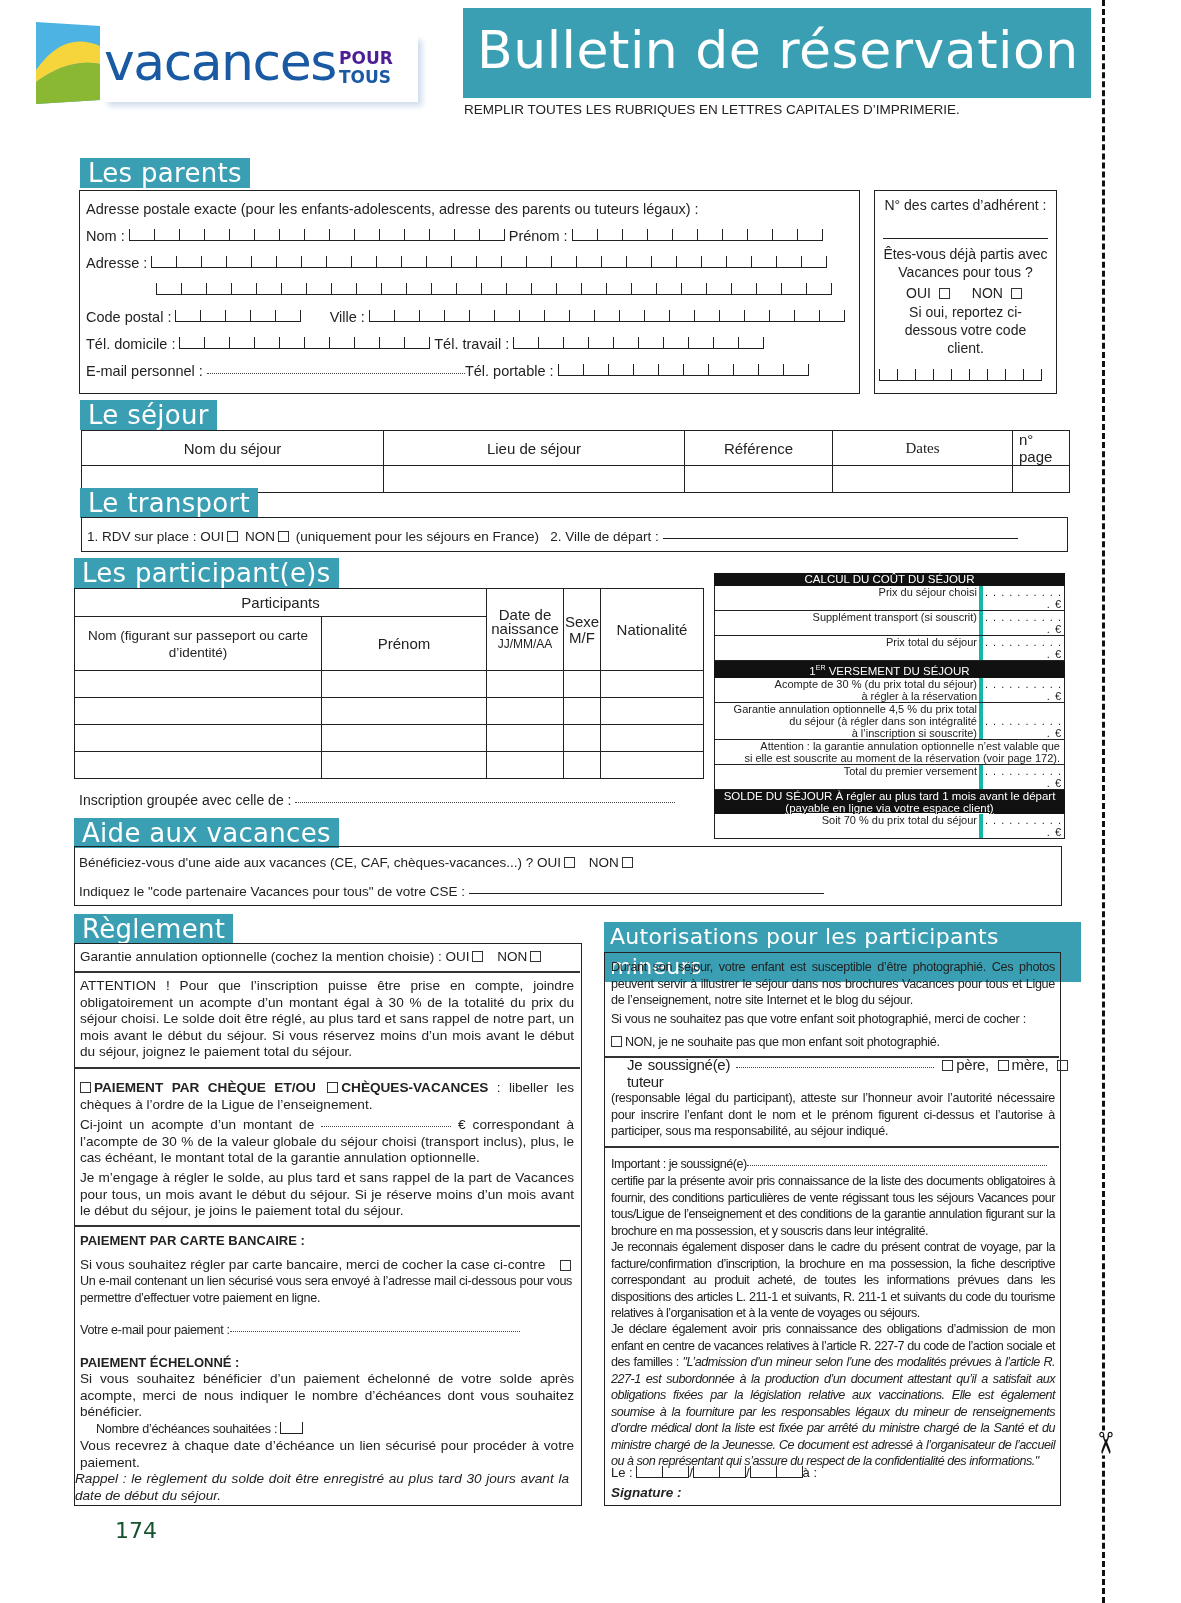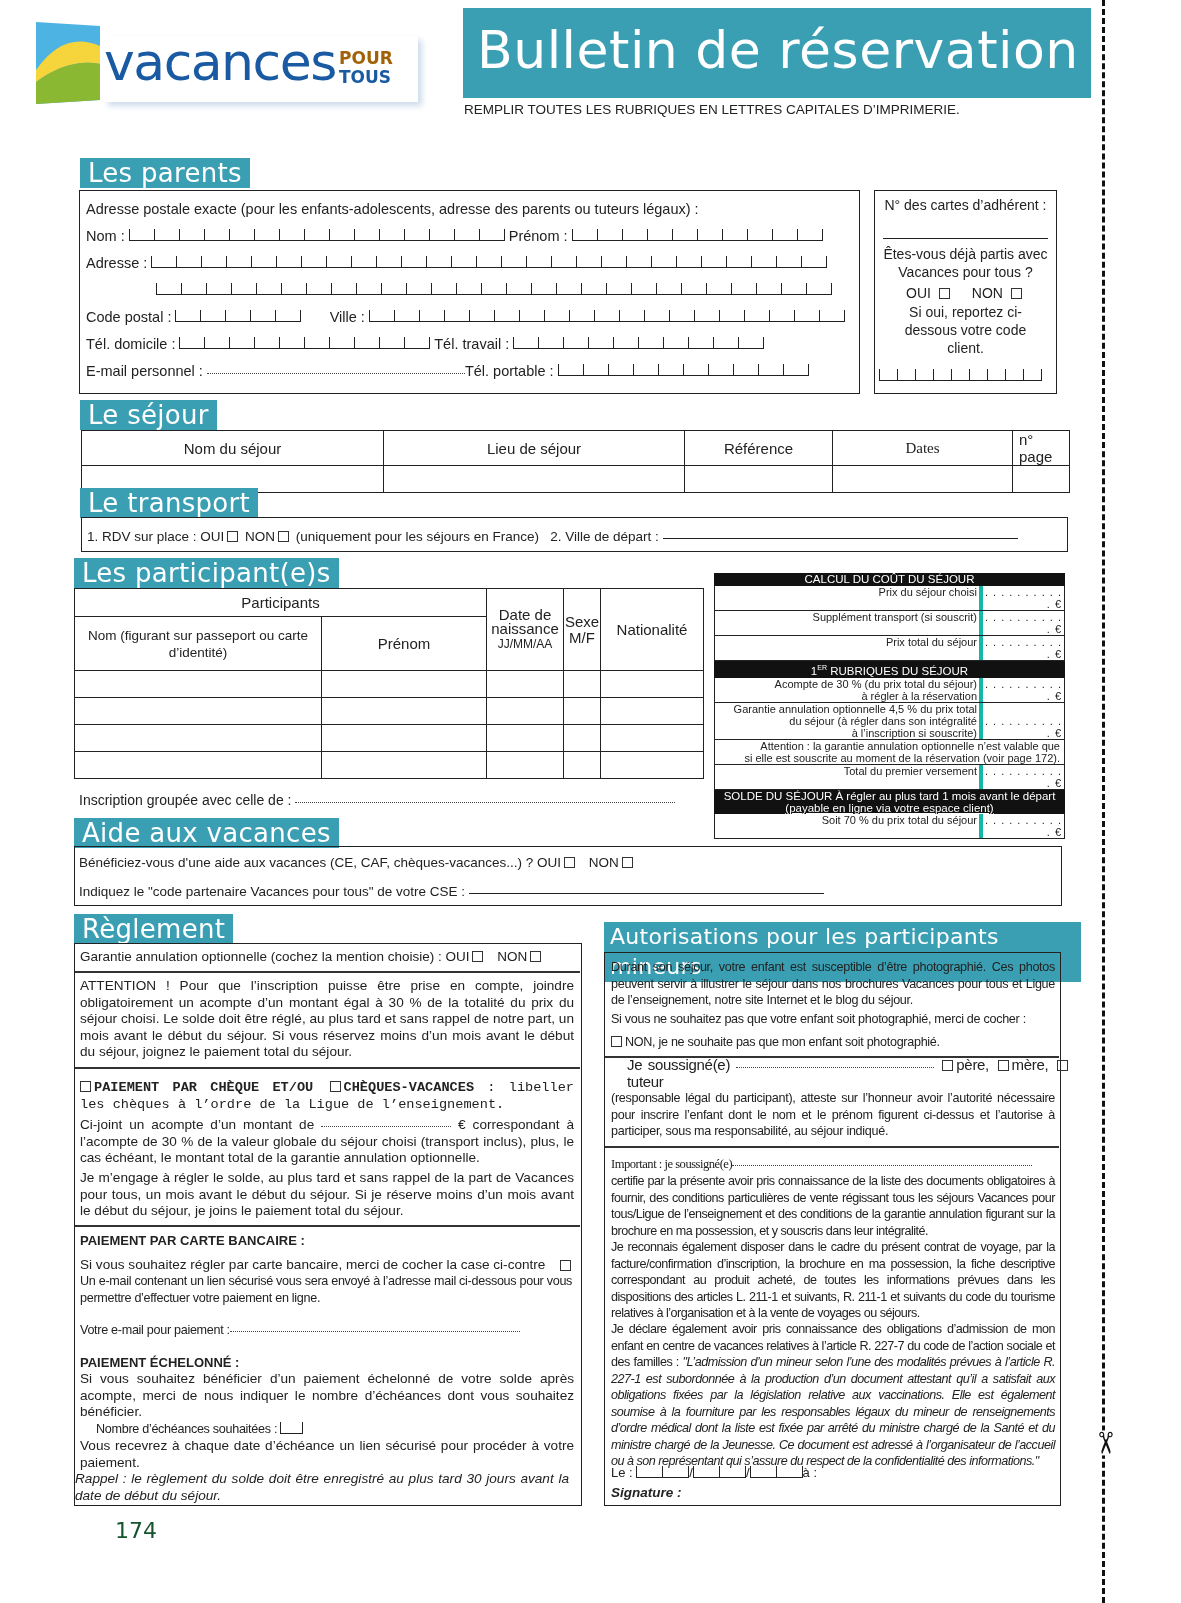--- a/index.html
+++ b/index.html
@@ -31,21 +31,21 @@
 <body>
 
 <div class="abs" style="left:34px;top:20px;width:385px;height:86px;">
   <svg class="abs" style="left:0;top:0" width="70" height="86" viewBox="0 0 70 86">
     <polygon points="2,2 66,6 66,80 2,84" fill="#4cb3e2"></polygon>
     <path d="M2,50 Q30,10 66,26 L66,44 Q35,38 2,62 Z" fill="#f5d53b"></path>
     <path d="M2,62 Q35,38 66,44 L66,80 L2,84 Z" fill="#8ab833"></path>
   </svg>
   <div class="abs" style="left:70px;top:16px;width:314px;height:66px;background:#fff;box-shadow:4px 4px 6px #cfdcec;"></div>
   <span class="abs" style="left:70px;top:12px;font-family:'DejaVu Sans',sans-serif;font-size:52px;color:#1a5aa3;letter-spacing:-1.5px;">vacances</span>
-  <span class="abs" style="left:305px;top:28px;font-family:'DejaVu Sans',sans-serif;font-size:17px;font-weight:bold;color:#a16207;">POUR</span>
+  <span class="abs" style="left:305px;top:28px;font-family:'DejaVu Sans',sans-serif;font-size:17px;font-weight:bold;color:#4c1d95;">POUR</span>
   <span class="abs" style="left:305px;top:47px;font-family:'DejaVu Sans',sans-serif;font-size:17px;font-weight:bold;color:#1a5aa3;">TOUS</span>
 </div>
 
 <div class="abs teal" style="left:463px;top:8px;width:628px;height:90px;">
   <span style="position:absolute;left:14px;top:12px;font-family:'DejaVu Sans',sans-serif;font-size:52px;letter-spacing:0.5px;">Bulletin de réservation</span>
 </div>
 <div class="abs" style="left:464px;top:102px;font-size:13.5px;">REMPLIR TOUTES LES RUBRIQUES EN LETTRES CAPITALES D’IMPRIMERIE.</div>
 
 <div class="sec-title" style="left:80px;top:158px;">Les parents</div>
 <div class="box" style="left:79px;top:190px;width:781px;height:204px;">
@@ -182,21 +182,21 @@
       <div class="val">. . . . . . . . . . . €</div>
     </div>
   <div class="row">
       <div class="lab">Supplément transport (si souscrit)</div>
       <div class="val">. . . . . . . . . . . €</div>
     </div>
   <div class="row">
       <div class="lab">Prix total du séjour</div>
       <div class="val">. . . . . . . . . . . €</div>
     </div>
-  <div class="hdr"><span>1</span><sup style="font-size:7px;">ER</sup><span> RUBRIQUES DU SÉJOUR</span></div>
+  <div class="hdr"><span>1</span><sup style="font-size:7px;">ER</sup><span> VERSEMENT DU SÉJOUR</span></div>
   <div class="row">
       <div class="lab"><span>Acompte de 30 % (du prix total du séjour)</span><br><span>à régler à la réservation</span></div>
       <div class="val">. . . . . . . . . . . €</div>
     </div>
   <div class="row">
       <div class="lab"><span>Garantie annulation optionnelle 4,5 % du prix total</span><br><span>du séjour (à régler dans son intégralité</span><br><span>à l’inscription si souscrite)</span></div>
       <div class="val">. . . . . . . . . . . €</div>
     </div>
   <div class="row">
       <div class="full" style="text-align:right;padding-right:4px;"><span>Attention : la garantie annulation optionnelle n’est valable que</span><br><span>si elle est souscrite au moment de la réservation (voir page 172).</span></div>
@@ -226,21 +226,21 @@
 
 <div class="sec-title" style="left:74px;top:914px;">Règlement</div>
 <div class="box" style="left:74px;top:943px;width:508px;height:563px;">
   <div class="line" style="left:5px;top:5px;font-size:13.5px;">
     <span>Garantie annulation optionnelle (cochez la mention choisie) : OUI</span><span class="cb" style="margin-right:10px;"></span>
     <span>NON</span><span class="cb"></span>
   </div>
   <div class="hr" style="left:0;top:27px;width:505px;"></div>
   <div class="para" style="left:5px;top:34px;width:494px;font-size:13.6px;">ATTENTION ! Pour que l’inscription puisse être prise en compte, joindre obligatoirement un acompte d’un montant égal à 30 % de la totalité du prix du séjour choisi. Le solde doit être réglé, au plus tard et sans rappel de notre part, un mois avant le début du séjour. Si vous réservez moins d’un mois avant le début du séjour, joignez le paiement total du séjour.</div>
   <div class="hr" style="left:0;top:123px;width:505px;"></div>
-  <div class="para" style="left:5px;top:136px;width:494px;font-size:13.6px;font-family:Liberation Mono, monospace;">
+  <div class="para" style="left:5px;top:136px;width:494px;font-size:13.6px;">
     <span class="cb" style="margin-left:0;"></span><b>PAIEMENT PAR CHÈQUE ET/OU</b> <span class="cb"></span><b>CHÈQUES-VACANCES</b><span> : libeller les chèques à l’ordre de la Ligue de l’enseignement.</span>
   </div>
   <div class="para" style="left:5px;top:173px;width:494px;font-size:13.6px;">
     <span>Ci-joint un acompte d’un montant de</span> <span class="dots" style="width:130px;"></span> <span>€ correspondant à l’acompte de 30 % de la valeur globale du séjour choisi (transport inclus), plus, le cas échéant, le montant total de la garantie annulation optionnelle.</span>
   </div>
   <div class="para" style="left:5px;top:226px;width:494px;font-size:13.6px;">Je m’engage à régler le solde, au plus tard et sans rappel de la part de Vacances pour tous, un mois avant le début du séjour. Si je réserve moins d’un mois avant le début du séjour, je joins le paiement total du séjour.</div>
   <div class="hr" style="left:0;top:281px;width:505px;"></div>
   <div class="para bold" style="left:5px;top:289px;font-size:13px;">PAIEMENT PAR CARTE BANCAIRE :</div>
   <div class="para" style="left:5px;top:313px;width:494px;font-size:13.6px;">
     <span>Si vous souhaitez régler par carte bancaire, merci de cocher la case ci-contre</span> <span class="cb" style="float:right;margin-top:3px;"></span>
@@ -269,21 +269,21 @@
   <div class="hr" style="left:0;top:103px;width:454px;"></div>
   <div class="para" style="left:6px;top:104px;width:444px;font-size:15px;letter-spacing:-0.3px;margin-left:16px;">
     <span>Je soussigné(e)</span>
     <span class="dots" style="width:198px;"></span>
     <span class="cb"></span><span>père,</span>
     <span class="cb"></span><span>mère,</span>
     <span class="cb"></span><span>tuteur</span>
   </div>
   <div class="para" style="left:6px;top:137px;width:444px;font-size:12.6px;letter-spacing:-0.3px;">(responsable légal du participant), atteste sur l’honneur avoir l’autorité nécessaire pour inscrire l’enfant dont le nom et le prénom figurent ci-dessus et l’autorise à participer, sous ma responsabilité, au séjour indiqué.</div>
   <div class="hr" style="left:0;top:193px;width:454px;"></div>
-  <div class="para" style="left:6px;top:203px;font-size:12.6px;letter-spacing:-0.5px;font-family:Liberation Serif, serif;">
+  <div class="para" style="left:6px;top:203px;font-size:12.6px;letter-spacing:-0.5px;">
     <span>Important : je soussigné(e)</span><span class="dots" style="width:300px;"></span>
   </div>
   <div class="para" style="left:6px;top:220px;width:444px;font-size:12.6px;letter-spacing:-0.5px;">certifie par la présente avoir pris connaissance de la liste des documents obligatoires à fournir, des conditions particulières de vente régissant tous les séjours Vacances pour tous/Ligue de l’enseignement et des conditions de la garantie annulation figurant sur la brochure en ma possession, et y souscris dans leur intégralité.</div>
   <div class="para" style="left:6px;top:286px;width:444px;font-size:12.6px;letter-spacing:-0.5px;">Je reconnais également disposer dans le cadre du présent contrat de voyage, par la facture/confirmation d’inscription, la brochure en ma possession, la fiche descriptive correspondant au produit acheté, de toutes les informations prévues dans les dispositions des articles L. 211-1 et suivants, R. 211-1 et suivants du code du tourisme relatives à l’organisation et à la vente de voyages ou séjours.</div>
   <div class="para" style="left:6px;top:368px;width:444px;font-size:12.6px;letter-spacing:-0.5px;">
     <span>Je déclare également avoir pris connaissance des obligations d’admission de mon enfant en centre de vacances relatives à l’article R. 227-7 du code de l’action sociale et des familles : </span><span class="it">"L’admission d’un mineur selon l’une des modalités prévues à l’article R. 227-1 est subordonnée à la production d’un document attestant qu’il a satisfait aux obligations fixées par la législation relative aux vaccinations. Elle est également soumise à la fourniture par les responsables légaux du mineur de renseignements d’ordre médical dont la liste est fixée par arrêté du ministre chargé de la Santé et du ministre chargé de la Jeunesse. Ce document est adressé à l’organisateur de l’accueil ou à son représentant qui s’assure du respect de la confidentialité des informations."</span>
   </div>
   <div class="para" style="left:6px;top:512px;font-size:13px;">
     <span>Le :</span>
     <span class="comb"><span style="width:26px"></span><span style="width:26px"></span></span>/<span class="comb"><span style="width:26px"></span><span style="width:26px"></span></span>/<span class="comb"><span style="width:26px"></span><span style="width:26px"></span></span><span>à :</span>

